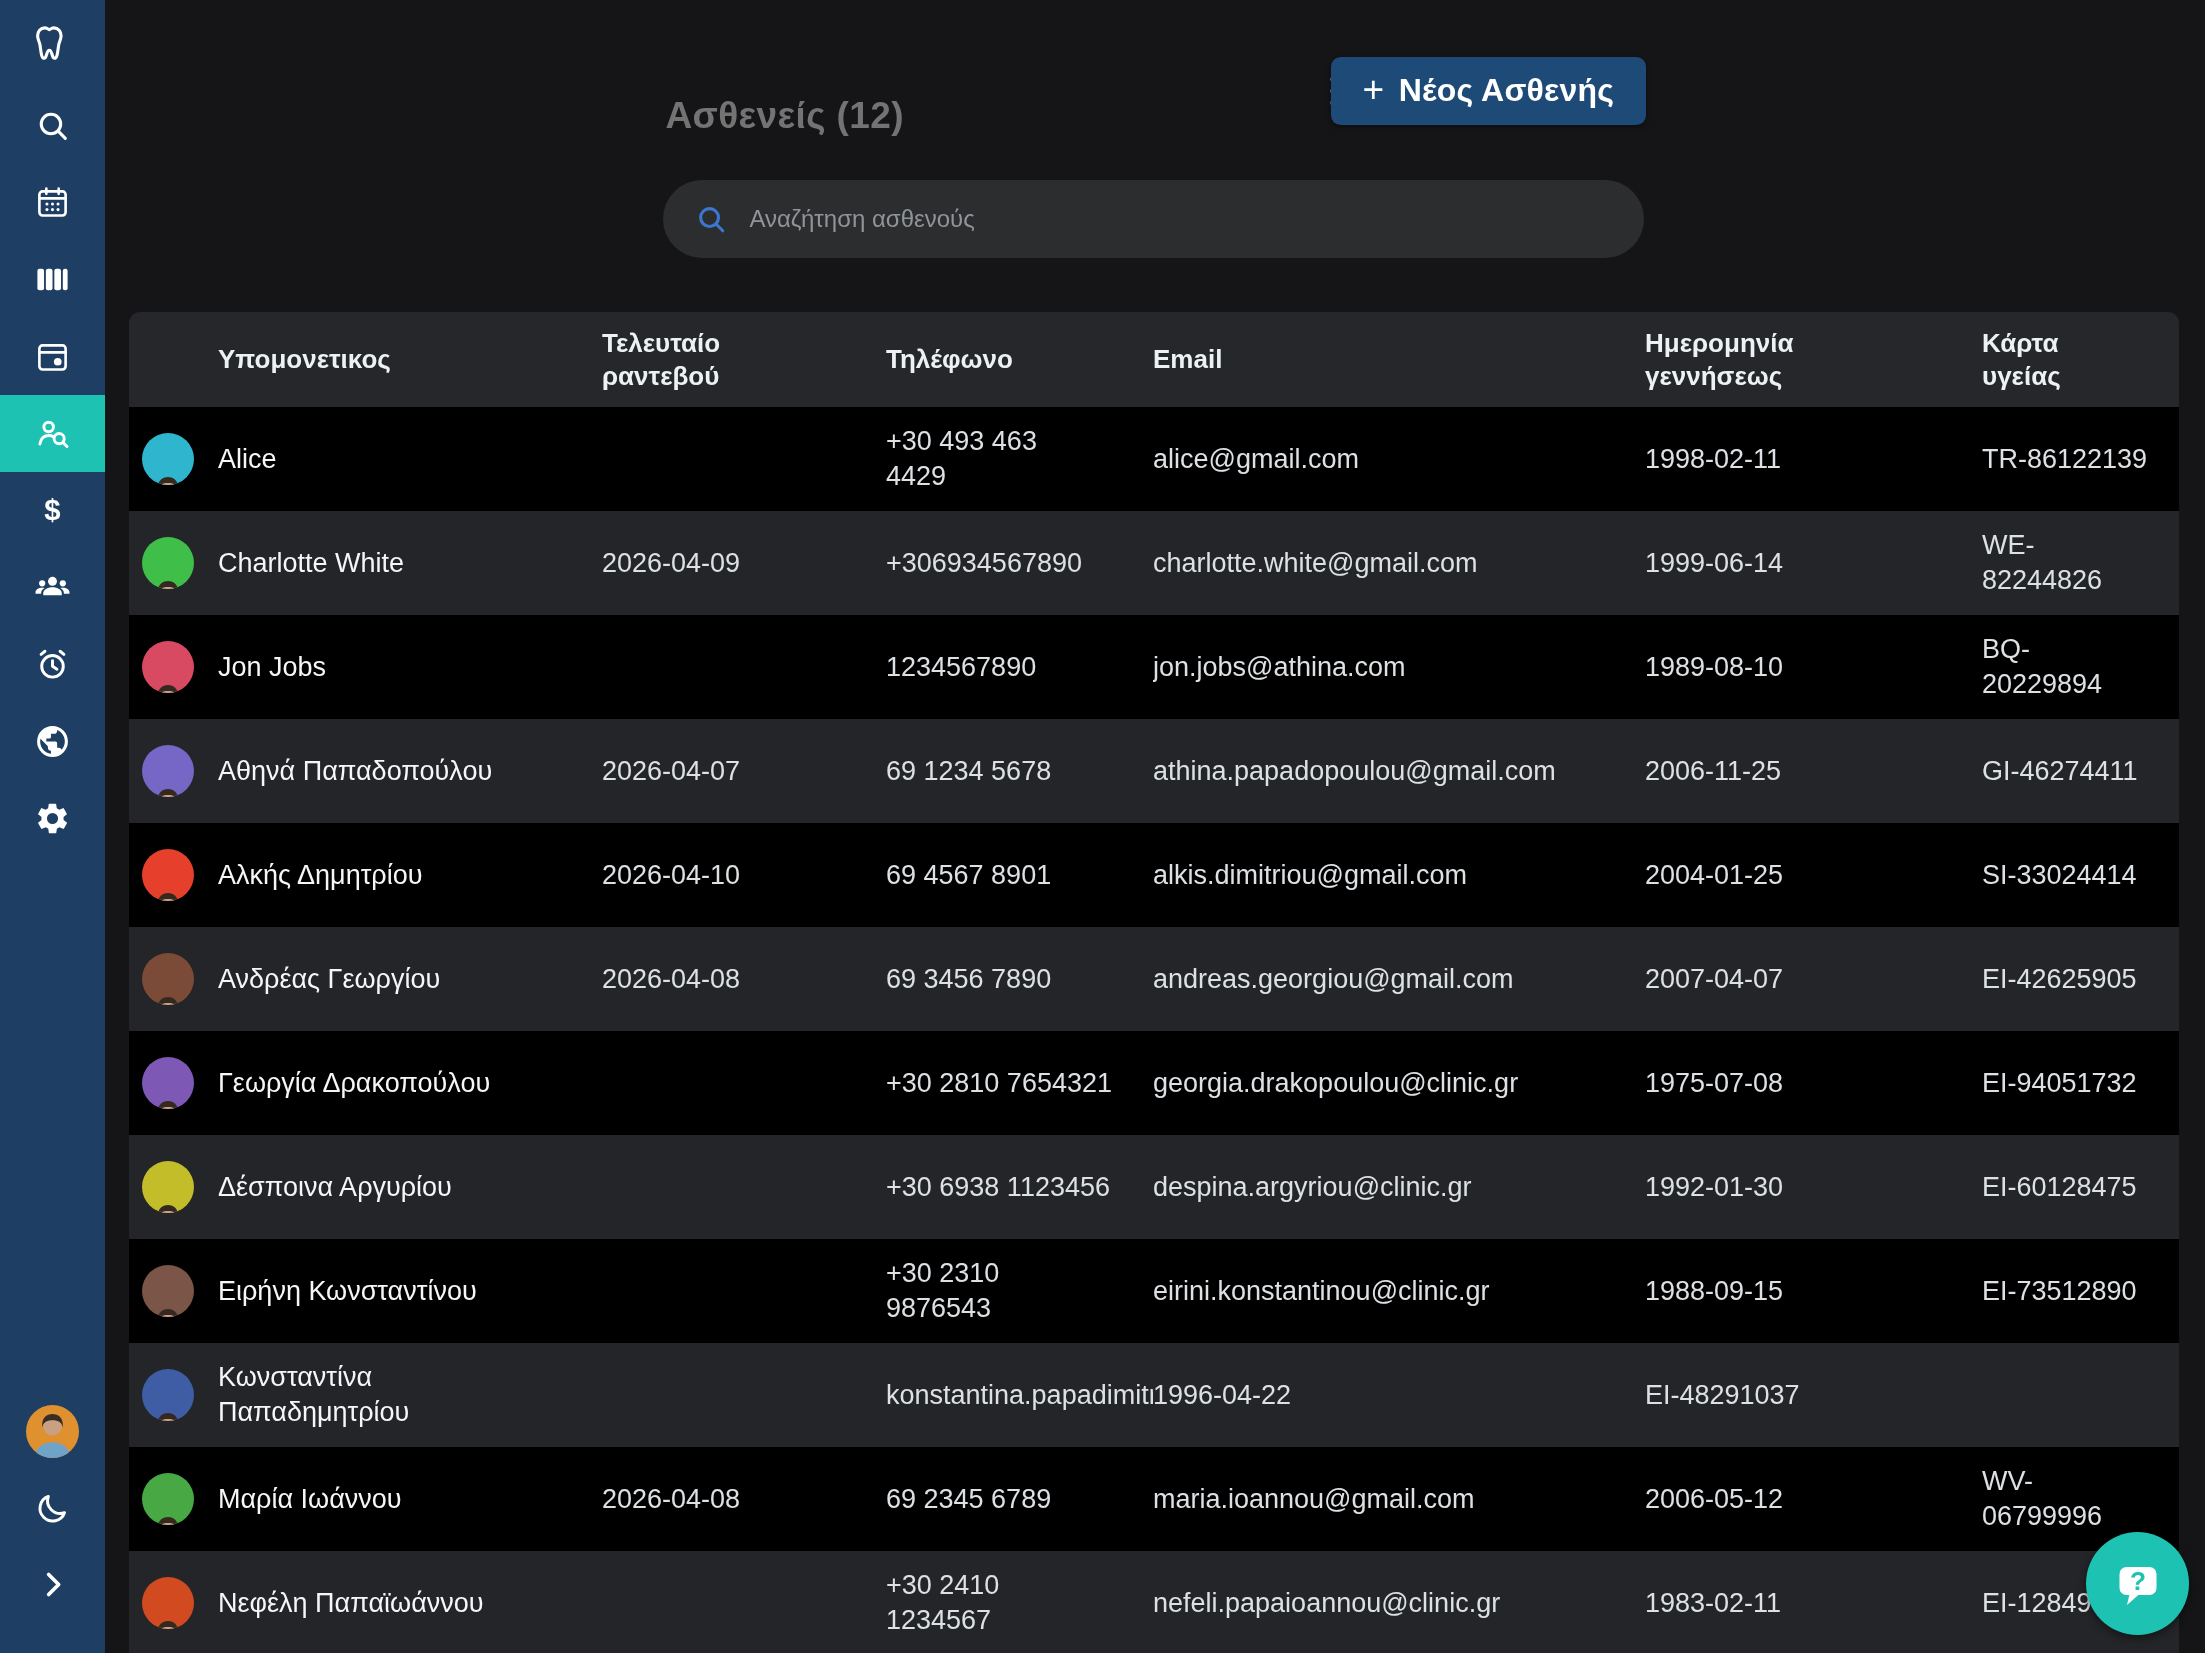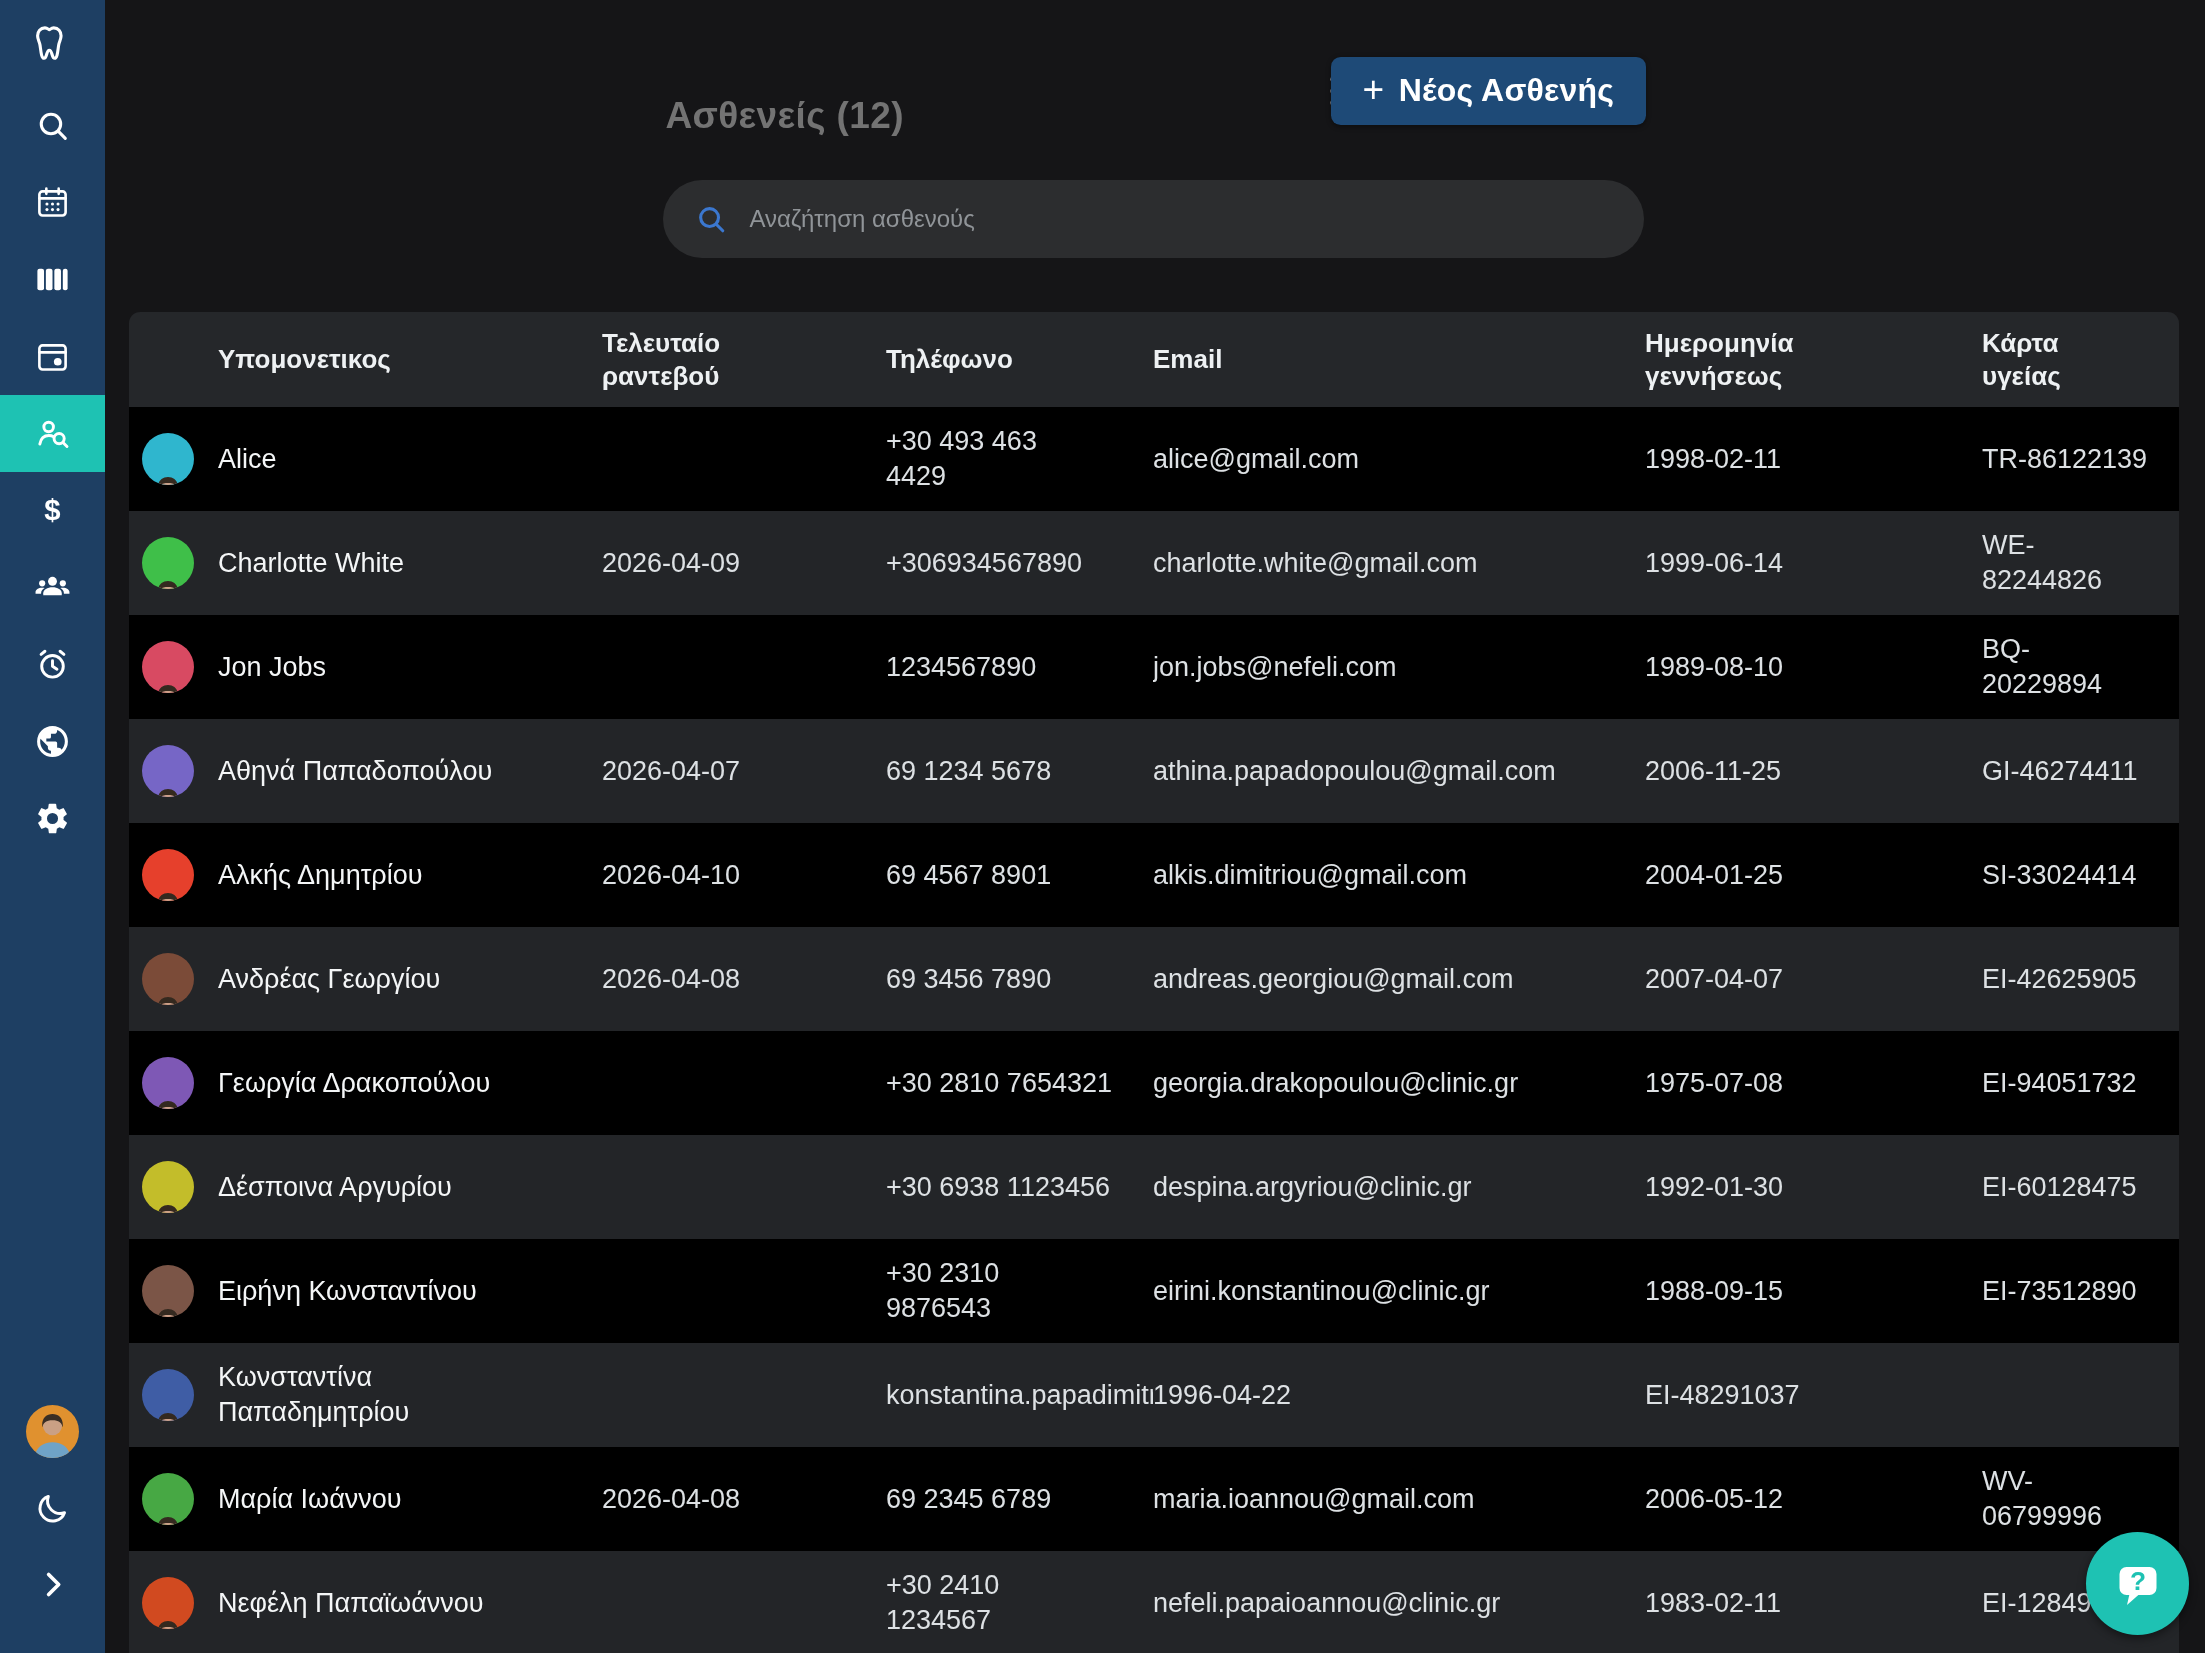--- a/index.html
+++ b/index.html
@@ -243,21 +243,21 @@
         <svg viewBox="0 0 64 64">
           <circle cx="32" cy="25" r="11.5" fill="#cda088"></circle>
           <path d="M19.5 24.5c0-9 5.5-13.5 12.5-13.5s12.5 4.5 12.5 13.5c0 1.5-.4 2.5-.4 2.5-1-6-4.6-8.5-12.1-8.5s-11.1 2.5-12.1 8.5c0 0-.4-1-.4-2.5z" fill="#34291f"></path>
           <path d="M10 64c1.8-13 10.4-19 22-19s20.2 6 22 19z" fill="#474c52"></path>
         </svg>
       </span>
       <span class="pname">Jon Jobs</span>
     </div>
     <div class="cell"></div>
     <div class="cell">1234567890</div>
-    <div class="cell">jon.jobs@nefeli.com</div>
+    <div class="cell">jon.jobs@athina.com</div>
     <div class="cell">1989-08-10</div>
     <div class="cell">BQ-
 20229894</div>
   </div>
 
   <div class="trow tgrid even">
     <div class="cell name-cell">
       <span class="avatar" style="background: rgb(118, 102, 198);">
         <svg viewBox="0 0 64 64">
           <circle cx="32" cy="25" r="11.5" fill="#cda088"></circle>

